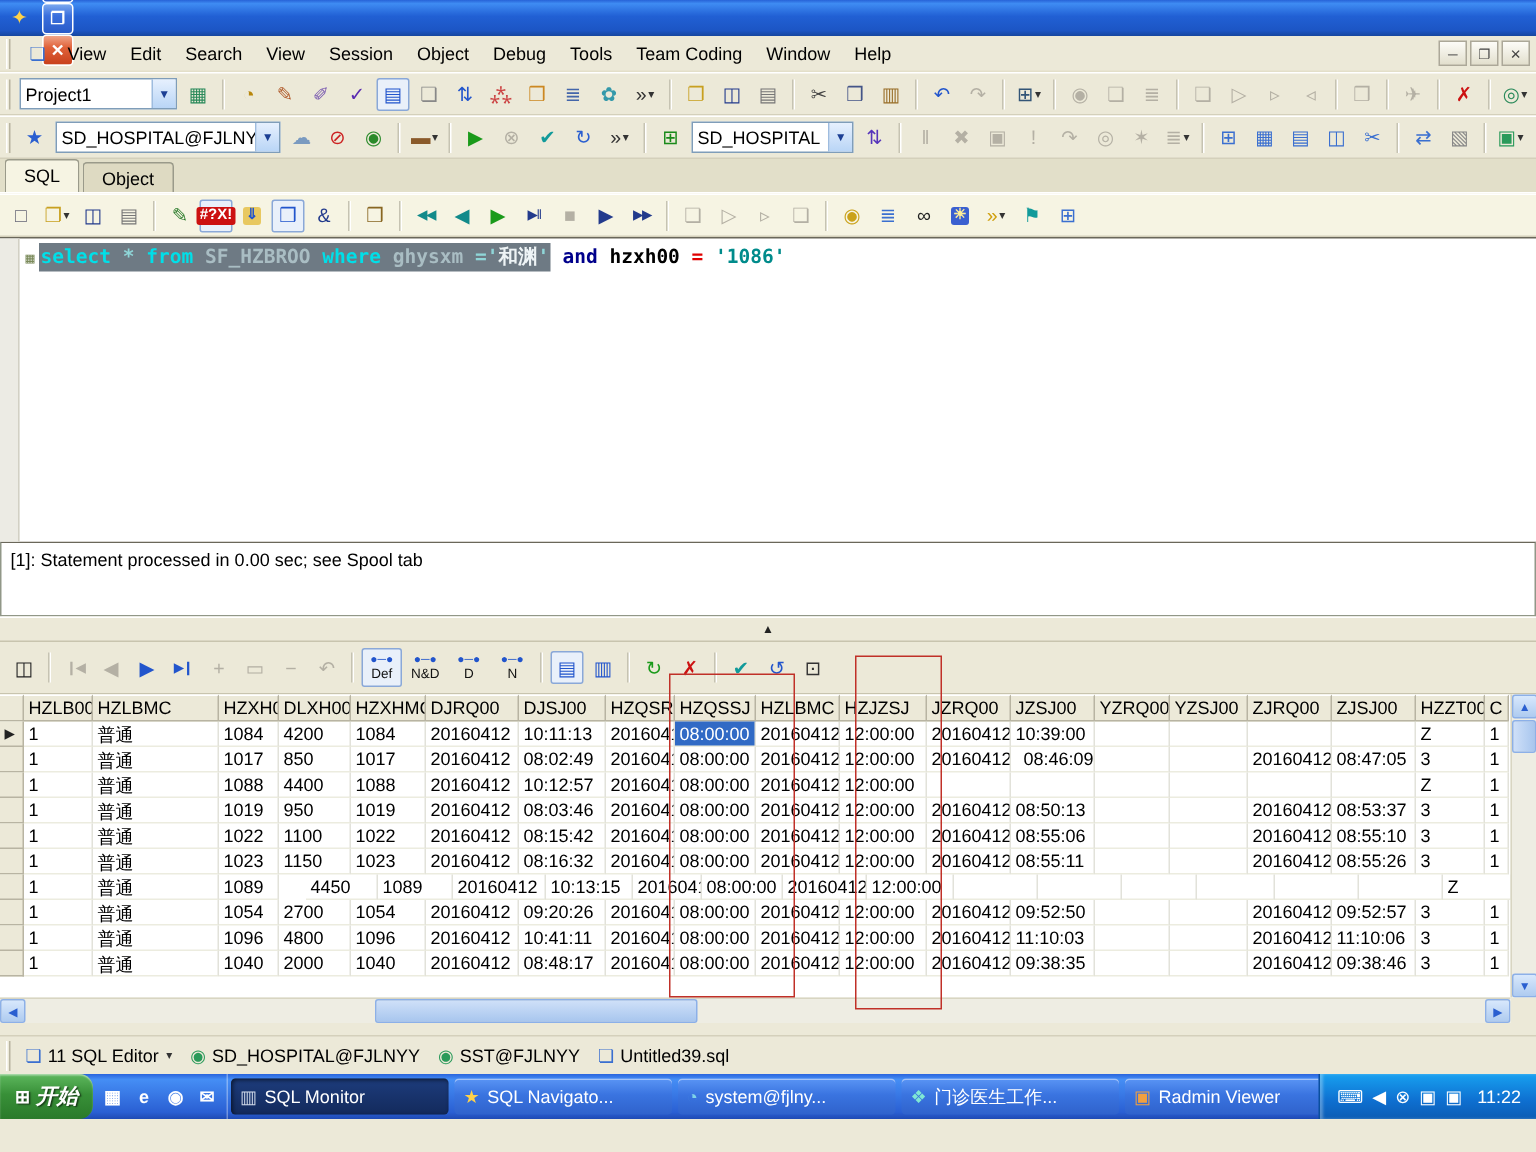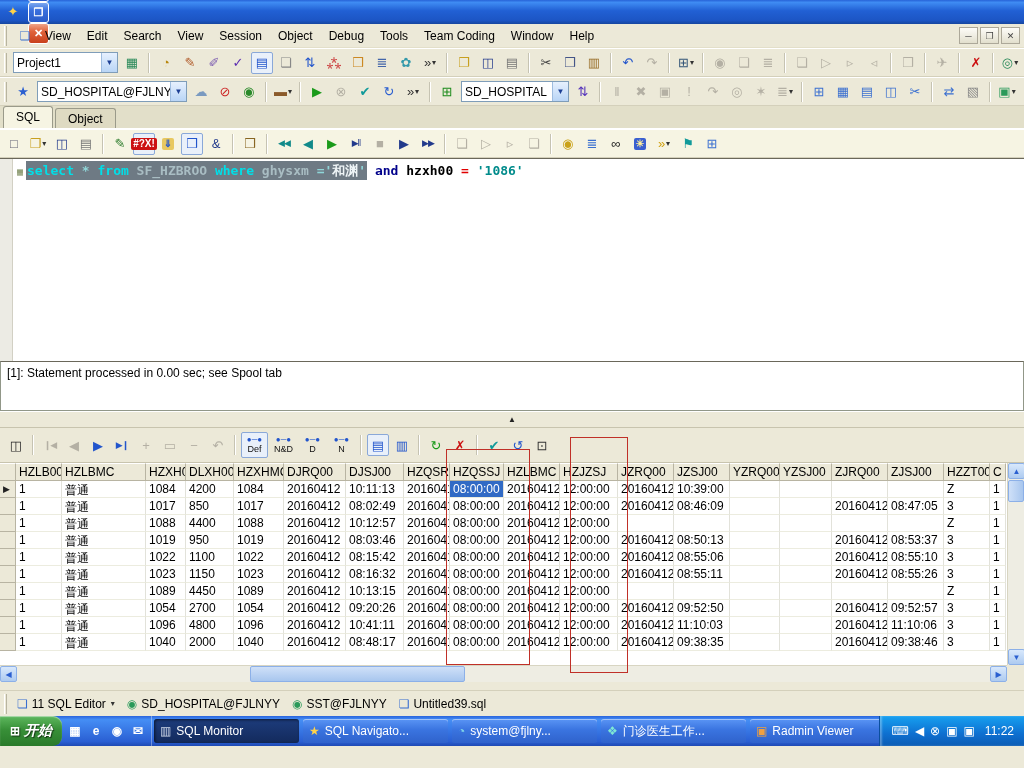--- a/index.html
+++ b/index.html
@@ -501,21 +501,21 @@
           <div class="gc" style="width: 40px;">1017</div>
           <div class="gc" style="width: 48px;">850</div>
           <div class="gc" style="width: 50px;">1017</div>
           <div class="gc" style="width: 62px;">20160412</div>
           <div class="gc" style="width: 58px;">08:02:49</div>
           <div class="gc" style="width: 46px;">20160412</div>
           <div class="gc" style="width: 54px;">08:00:00</div>
           <div class="gc" style="width: 56px;">20160412</div>
           <div class="gc" style="width: 58px;">12:00:00</div>
           <div class="gc" style="width: 56px;">20160412</div>
-          <div class="gc" style="width: 56px;">08:46:09</div>
+          <div class="gc" style="width: 56px; text-align: right;">08:46:09</div>
           <div class="gc" style="width: 50px;"></div>
           <div class="gc" style="width: 52px;"></div>
           <div class="gc" style="width: 56px;">20160412</div>
           <div class="gc" style="width: 56px;">08:47:05</div>
           <div class="gc" style="width: 46px;">3</div>
           <div class="gc" style="width: 16px;">1</div>
         </div>
         <div class="grow">
           <div class="gc rsel" style="width: 16px;"></div>
           <div class="gc" style="width: 46px;">1</div>
@@ -602,21 +602,21 @@
           <div class="gc" style="width: 56px;">20160412</div>
           <div class="gc" style="width: 56px;">08:55:26</div>
           <div class="gc" style="width: 46px;">3</div>
           <div class="gc" style="width: 16px;">1</div>
         </div>
         <div class="grow">
           <div class="gc rsel" style="width: 16px;"></div>
           <div class="gc" style="width: 46px;">1</div>
           <div class="gc" style="width: 84px;">普通</div>
           <div class="gc" style="width: 40px;">1089</div>
-          <div class="gc" style="width: 48px;">4450</div>
+          <div class="gc" style="width: 48px; margin-left: 18px;">4450</div>
           <div class="gc" style="width: 50px;">1089</div>
           <div class="gc" style="width: 62px;">20160412</div>
           <div class="gc" style="width: 58px;">10:13:15</div>
           <div class="gc" style="width: 46px;">20160412</div>
           <div class="gc" style="width: 54px;">08:00:00</div>
           <div class="gc" style="width: 56px;">20160412</div>
           <div class="gc" style="width: 58px;">12:00:00</div>
           <div class="gc" style="width: 56px;"></div>
           <div class="gc" style="width: 56px;"></div>
           <div class="gc" style="width: 50px;"></div>

